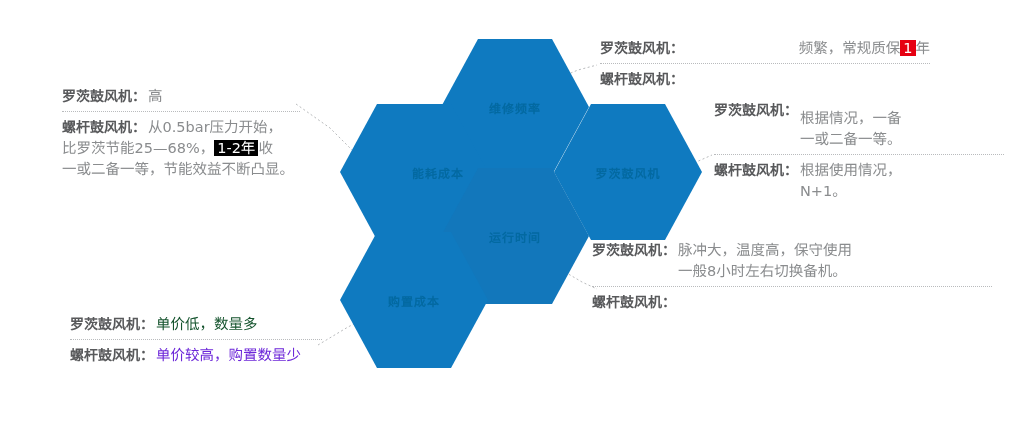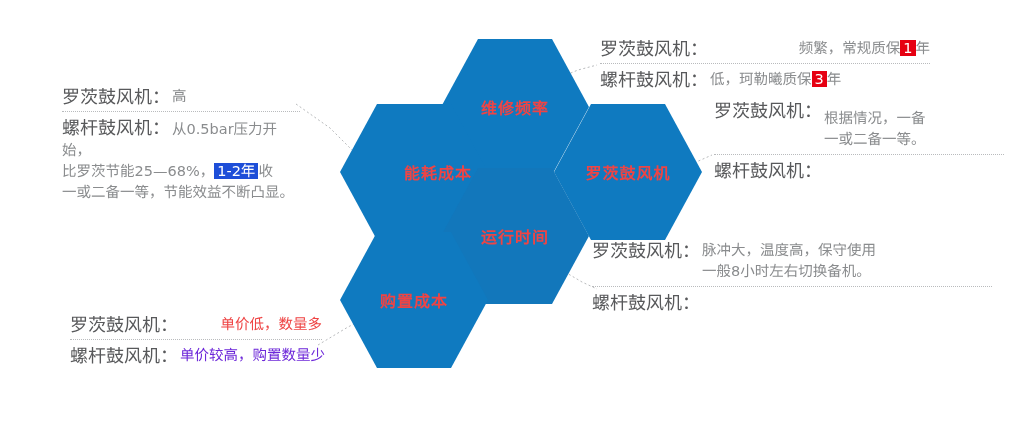--- a/index.html
+++ b/index.html
@@ -30,42 +30,42 @@
 
   
   #hex-cluster {
     position: absolute;
     left: 0; top: 0;
     width: 1014px;
     height: 436px;
   }
   .hex-label {
     position: absolute;
-    color: #ef4444;
-    font-size: 16px;
+    color: #0369a1;
+    font-size: 12px;
     font-weight: bold;
     letter-spacing: 1px;
     white-space: nowrap;
     text-align: left;
     transform: translate(-50%, -50%);
   }
 
   
   .anno {
     position: absolute;
   }
   .anno-row {
     display: flex;
     align-items: flex-start;
     line-height: 21px;
   }
   .anno-key {
     color: #58595b;
-    font-size: 18px;
-    font-weight: normal;
+    font-size: 14px;
+    font-weight: bold;
     white-space: nowrap;
     flex: 0 0 auto;
   }
   .anno-val {
     color: #8a8c8e;
     font-size: 14.5px;
     font-weight: normal;
     flex: 1 1 auto;
   }
   .anno-val.nowrap { white-space: nowrap; }
@@ -124,60 +124,63 @@
   </div>
 
   <div class="anno anno-left" style="left:62px; top:86px; width:238px;">
     <div class="anno-row">
       <span class="anno-key" style="color: rgb(88, 89, 91);">罗茨鼓风机：</span>
       <span class="anno-val nowrap" style="color: rgb(138, 140, 142);">高</span>
     </div>
     <div class="rule" style="border-top-color: rgb(185, 187, 189);"></div>
     <div class="anno-row">
       <span class="anno-val" style="color: rgb(138, 140, 142);">
-        <span class="anno-key" style="color: rgb(88, 89, 91);">螺杆鼓风机：</span><span>从0.5bar压力开始，</span><span class="stack"><span>比罗茨节能25—68%，</span><span class="hl" style="background: #1d4ed8;">1-2年</span><span>收</span></span><span class="stack">一或二备一等，节能效益不断凸显。</span>
+        <span class="anno-key" style="color: rgb(88, 89, 91);">螺杆鼓风机：</span><span>从0.5bar压力开始，</span><span class="stack"><span>比罗茨节能25—68%，</span><span class="hl" style="background: #000000;">1-2年</span><span>收</span></span><span class="stack">一或二备一等，节能效益不断凸显。</span>
       </span>
     </div>
   </div>
 
   <div class="anno anno-left" style="left:70px; top:314px; width:252px;">
     <div class="anno-row">
       <span class="anno-key" style="color: rgb(88, 89, 91);">罗茨鼓风机：</span>
-      <span class="anno-val nowrap" style="color: #ef4444; text-align: right;">单价低，数量多</span>
+      <span class="anno-val nowrap" style="color: #14532d;">单价低，数量多</span>
     </div>
     <div class="rule" style="border-top-color: rgb(185, 187, 189);"></div>
     <div class="anno-row">
       <span class="anno-key" style="color: rgb(88, 89, 91);">螺杆鼓风机：</span>
       <span class="anno-val nowrap" style="color: #6d28d9;">单价较高，购置数量少</span>
     </div>
   </div>
 
   <div class="anno anno-right" style="left:600px; top:38px; width:330px;">
     <div class="anno-row">
       <span class="anno-key" style="color: rgb(88, 89, 91);">罗茨鼓风机：</span>
       <span class="anno-val nowrap" style="color: rgb(138, 140, 142); text-align: right;"><span>频繁，常规质保</span><span class="hl" style="background: rgb(230, 0, 18);">1</span><span>年</span></span>
     </div>
     <div class="rule" style="border-top-color: rgb(185, 187, 189);"></div>
     <div class="anno-row">
       <span class="anno-key" style="color: rgb(88, 89, 91);">螺杆鼓风机：</span>
-      <span class="anno-val nowrap" style="color: rgb(138, 140, 142);"><span>低，珂勒曦质保</span><span class="hl" style="background: rgb(230, 0, 18);">3</span><span>年</span></span>
     </div>
   </div>
 
   <div class="anno anno-right" style="left:714px; top:100px; width:290px;">
     <div class="anno-row">
       <span class="anno-key" style="color: rgb(88, 89, 91);">罗茨鼓风机：</span>
       <span class="anno-val" style="color: rgb(138, 140, 142); margin-top: 8px;">
           <span class="stack">根据情况，一备</span>
           <span class="stack">一或二备一等。</span>
         </span>
     </div>
     <div class="rule" style="border-top-color: rgb(185, 187, 189);"></div>
     <div class="anno-row">
       <span class="anno-key" style="color: rgb(88, 89, 91);">螺杆鼓风机：</span>
+      <span class="anno-val" style="color: rgb(138, 140, 142);">
+          <span class="stack">根据使用情况，</span>
+          <span class="stack">N+1。</span>
+        </span>
     </div>
   </div>
 
   <div class="anno anno-right" style="left:592px; top:240px; width:400px;">
     <div class="anno-row">
       <span class="anno-key" style="color: rgb(88, 89, 91);">罗茨鼓风机：</span>
       <span class="anno-val" style="color: rgb(138, 140, 142);">
           <span class="stack">脉冲大，温度高，保守使用</span>
           <span class="stack">一般8小时左右切换备机。</span>
         </span>

